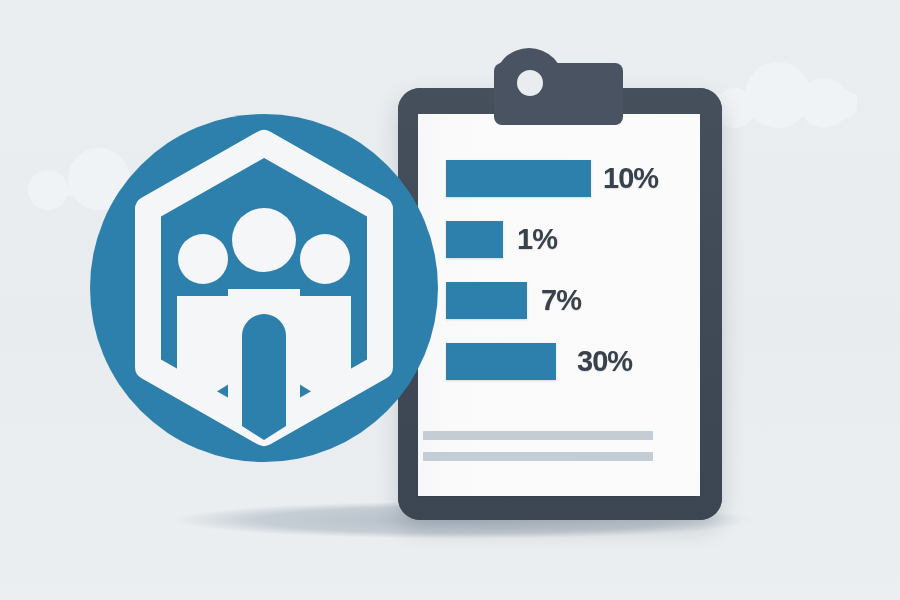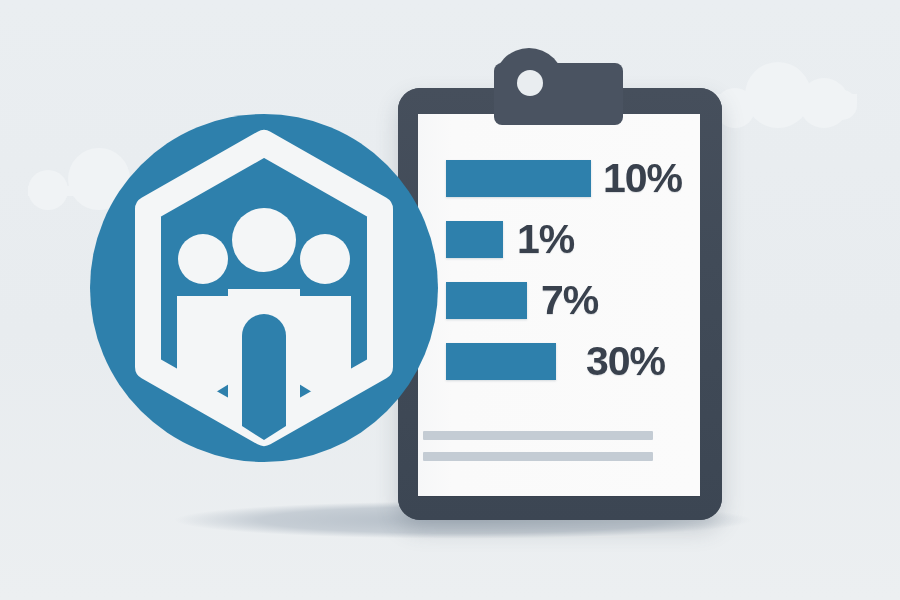--- a/index.html
+++ b/index.html
@@ -52,21 +52,21 @@
   }
 
   
   .chart{position:absolute;left:48px;top:72px;width:240px;}
   .chart-row{position:relative;height:61px;}
   .bar{
     position:absolute;left:0;top:0;height:37px;background:#2e80ac;
     box-shadow:0 1px 2px rgba(40,70,95,.18);
   }
   .bar-label{
-    position:absolute;top:-4px;color:#39414d;font-weight:bold;font-size:41px;
+    position:absolute;top:-4px;color:#39414d;font-weight:bold;font-size:29px;
     line-height:44px;letter-spacing:-1px;white-space:nowrap;
     text-shadow:0 1px 1px rgba(90,100,115,.18);
   }
   .paper-lines{position:absolute;left:25px;top:343px;width:230px;}
   .p-line{height:9px;background:#c4ccd4;border-radius:1px;}
   .p-line + .p-line{margin-top:12px;}
 
   
   #logo{position:absolute;left:89px;top:113px;width:350px;height:350px;}
   #logo svg{display:block;}
@@ -115,21 +115,21 @@
         <div class="bar-label" style="left:71px;">1%</div>
       </div>
 
       <div class="chart-row">
         <div class="bar" style="width:81px;"></div>
         <div class="bar-label" style="left:95px;">7%</div>
       </div>
 
       <div class="chart-row">
         <div class="bar" style="width:110px;"></div>
-        <div class="bar-label" style="left:140px;">30%</div>
+        <div class="bar-label" style="left:131px;">30%</div>
       </div>
 
     </div>
 
     <div class="paper-lines">
       <div class="p-line"></div>
       <div class="p-line"></div>
     </div>
 
     <div class="cb-clip">

